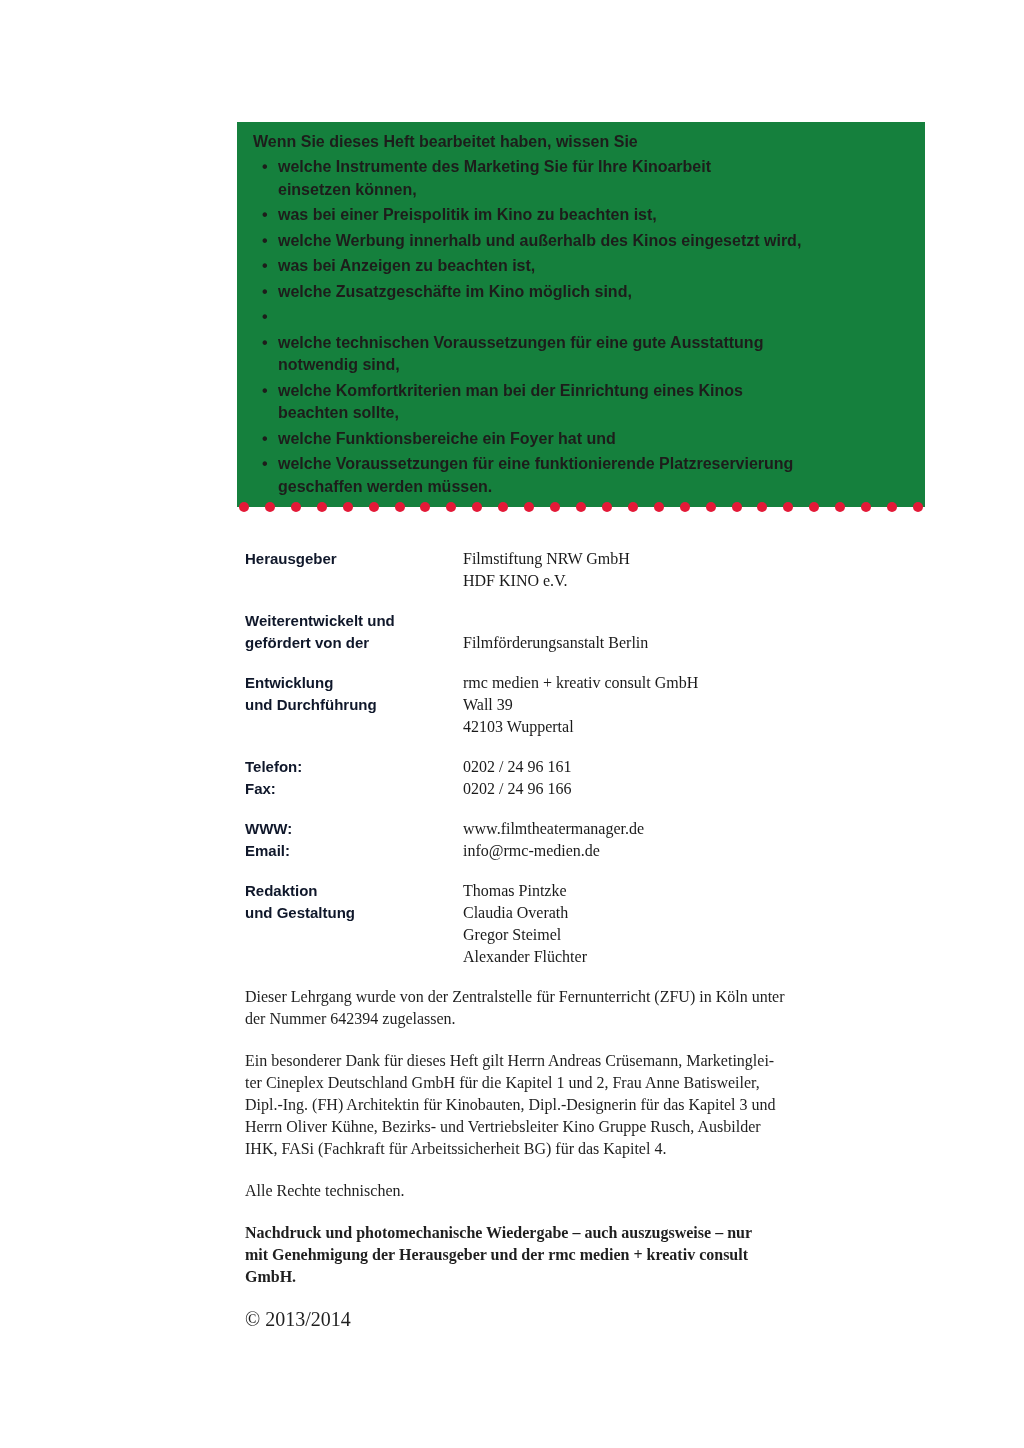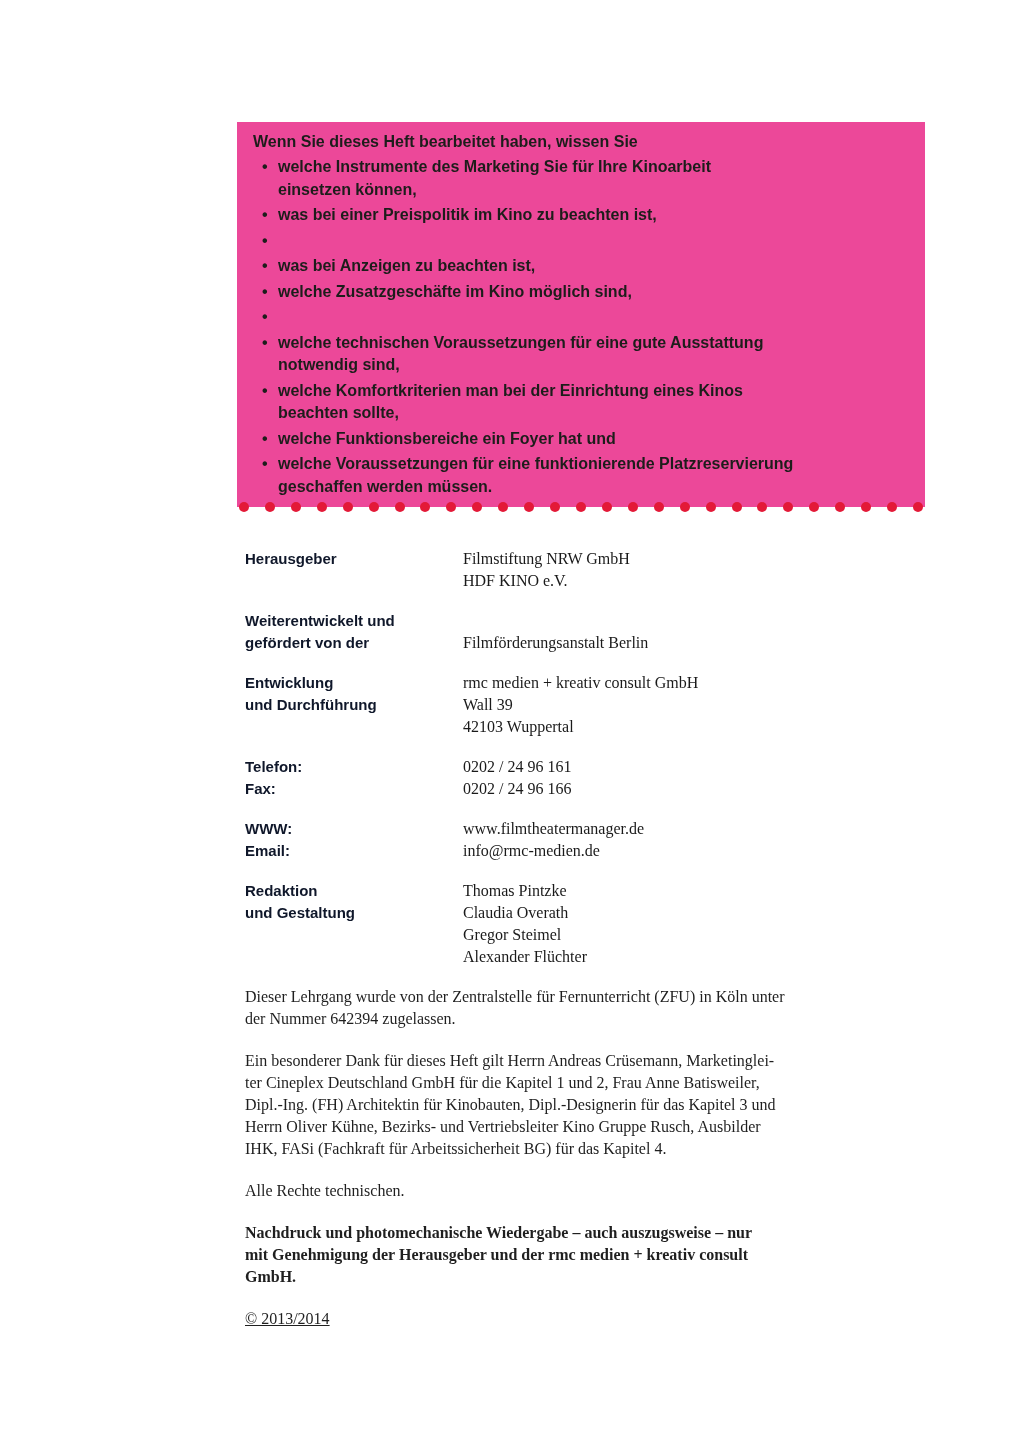--- a/index.html
+++ b/index.html
@@ -65,44 +65,45 @@
 
   
   .paragraphs { margin: 16px 0 0 245px; width: 700px; }
   .para {
     font-size: 16px;
     line-height: 22px;
     white-space: pre-line;
     margin-bottom: 20px;
   }
   .para.bold { font-weight: bold; }
-  .copyright { margin: 0 0 12px 245px; font-size: 16px; line-height: 22px; text-decoration: underline; }
+  .copyright { margin: 0 0 12px 245px; font-size: 20px; line-height: 22px; }
 </style>
 </head>
 <body>
 
 <div class="page">
 
-  <section class="infobox" style="background: #ec4899;">
+  <section class="infobox" style="background: #15803d;">
     <div class="infobox-title">Wenn Sie dieses Heft bearbeitet haben, wissen Sie</div>
     <ul class="bullet-list">
 
         <li class="bullet-item">
           <span class="bullet-marker">•</span>
           <span class="bullet-text">welche Instrumente des Marketing Sie für Ihre Kinoarbeit
 einsetzen können,</span>
         </li>
 
         <li class="bullet-item">
           <span class="bullet-marker">•</span>
           <span class="bullet-text">was bei einer Preispolitik im Kino zu beachten ist,</span>
         </li>
 
         <li class="bullet-item">
           <span class="bullet-marker">•</span>
+          <span class="bullet-text">welche Werbung innerhalb und außerhalb des Kinos eingesetzt wird,</span>
         </li>
 
         <li class="bullet-item">
           <span class="bullet-marker">•</span>
           <span class="bullet-text">was bei Anzeigen zu beachten ist,</span>
         </li>
 
         <li class="bullet-item">
           <span class="bullet-marker">•</span>
           <span class="bullet-text">welche Zusatzgeschäfte im Kino möglich sind,</span>

